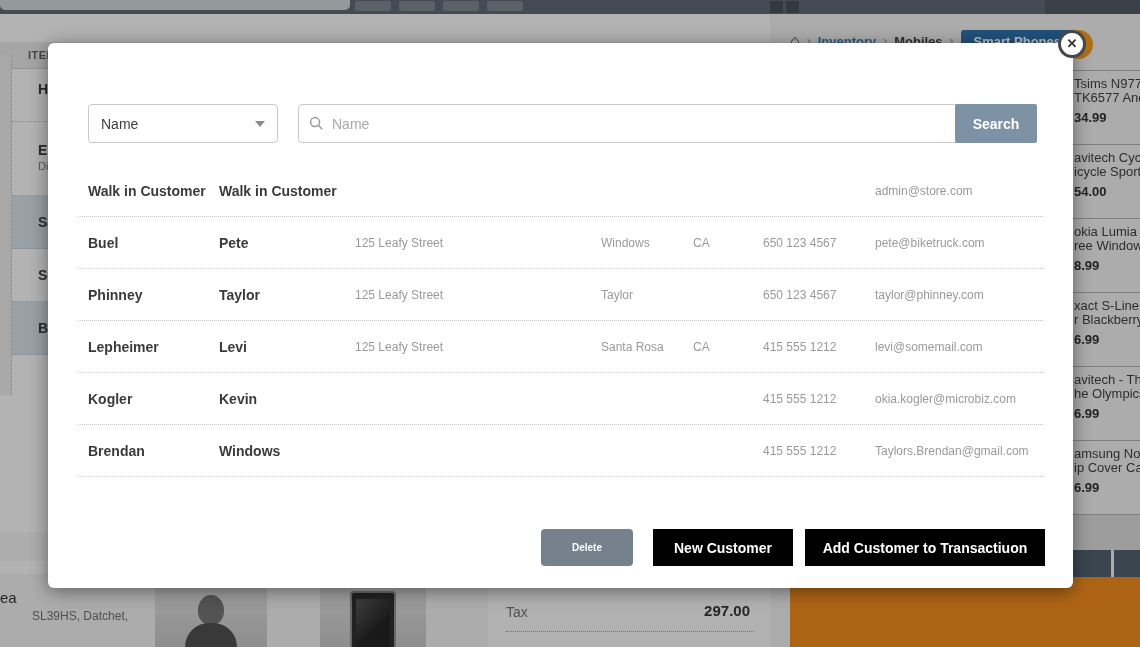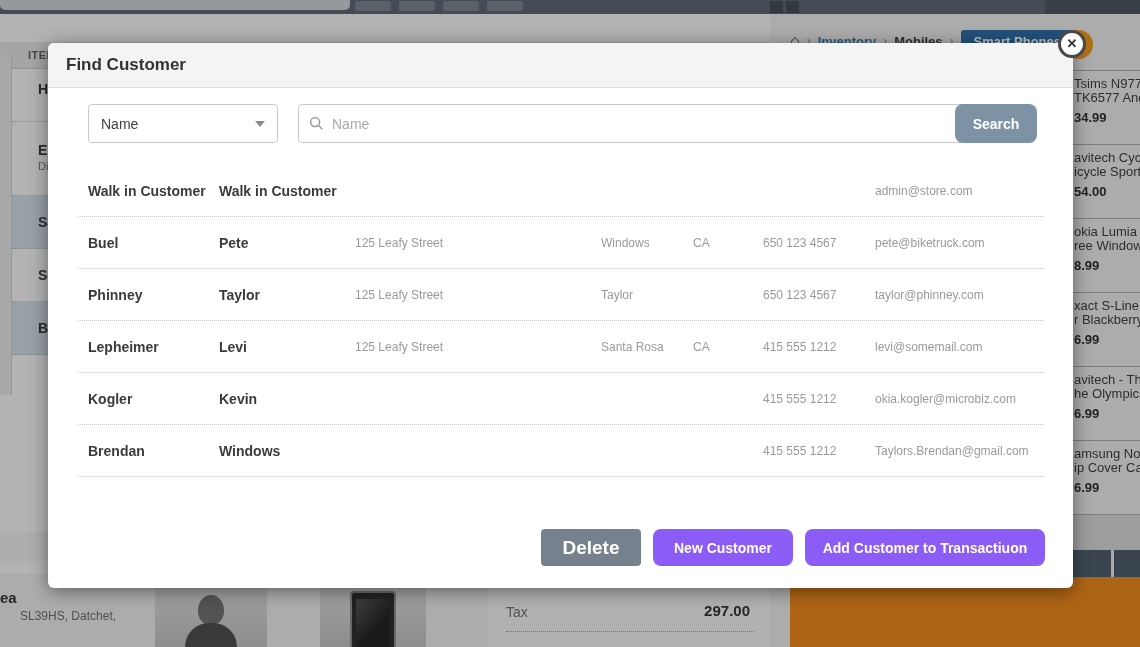--- a/index.html
+++ b/index.html
@@ -34,22 +34,22 @@
   .sb-item { position:absolute; left:0; width:200px; border-top:1px solid #a8a8a8; padding:6px 0 0 1px; }
   .sb-name { font-size:13px; color:#3d3d3d; line-height:14px; white-space:nowrap; }
   .sb-price { font-size:13px; font-weight:bold; color:#2f2f2f; margin-top:5px; white-space:nowrap; }
   .sb-strip { position:absolute; left:1073px; top:514px; width:67px; height:36px; background:#d2d2d2; border-top:1px solid #a8a8a8; }
   .sb-btn { position:absolute; top:550px; height:27px; background:#4e5d6b; }
   .orange-area { position:absolute; left:790px; top:577px; width:350px; height:70px; background:#e9861c; }
 
   .cust-tab { position:absolute; left:0; top:532px; width:112px; height:29px; background:#e7e7e7; border-radius:0 5px 5px 0; }
   .cust-tab span { position:absolute; right:16px; top:7px; font-size:14px; font-weight:bold; color:#4a4a4a; }
 
-  .tile-text-name { position:absolute; left:0; top:589px; font-size:15px; font-weight:bold; color:#333; }
-  .tile-text-sub { position:absolute; left:0; top:609px; font-size:12px; color:#6b6b6b;padding-left:20px; }
+  .tile-text-name { position:absolute; left:0; top:589px; font-size:15px; font-weight:normal; color:#333; }
+  .tile-text-sub { position:absolute; left:12px; top:609px; font-size:12px; color:#6b6b6b;padding-left:20px; }
   .tile-photo { position:absolute; top:587px; height:60px; overflow:hidden; background:linear-gradient(#d6d6d6,#bdbdbd); }
   .ph-head { position:absolute; left:50%; top:8px; transform:translateX(-50%); width:26px; height:30px; border-radius:50% 50% 46% 46%; background:#6f6f6f; }
   .ph-body { position:absolute; left:50%; top:36px; transform:translateX(-50%); width:52px; height:30px; border-radius:24px 24px 0 0; background:#4d4d4d; }
   .phone-shape { position:absolute; left:50%; top:4px; transform:translateX(-50%); width:46px; height:70px; background:#2e2e2e; border:2px solid #8d8d8d; border-radius:4px; }
   .phone-screen { position:absolute; left:4px; top:6px; right:4px; bottom:8px; background:linear-gradient(135deg,#555 0%,#222 60%); }
 
   .totals { position:absolute; left:488px; top:585px; width:282px; height:62px; background:#ececec; border-top:1px solid #bbb;text-align:center; }
   .tax-label { position:absolute; left:18px; top:18px; font-size:14px; color:#6f6f6f; }
   .tax-value { position:absolute; right:20px; top:16px; font-size:15px; font-weight:bold; color:#333; }
   .tax-dots { position:absolute; left:18px; right:16px; top:45px; border-bottom:1px dotted #9a9a9a; }
@@ -61,33 +61,33 @@
   .modal-title { font-size:17px; font-weight:bold; color:#333; }
   .modal-close { position:absolute; top:-13px; right:-13px; width:28px; height:28px; border-radius:50%; background:#fff; border:3px solid #474747; color:#333; font-size:13px; font-weight:bold; line-height:22px; text-align:center; cursor:pointer; z-index:22; }
 
   .field-select { position:absolute; left:40px; top:61px; width:190px; height:39px; border:1px solid #c9c9c9; border-radius:4px; background:#fff; display:flex; align-items:center; padding:0 12px; cursor:pointer; }
   .field-select .lbl { font-size:14px; color:#3f3f3f; flex:1; }
   .chev { width:0; height:0; border-left:5px solid transparent; border-right:5px solid transparent; border-top:6px solid #8a8a8a; }
   .search-wrap { position:absolute; left:250px; top:61px; width:687px; height:39px; border:1px solid #c9c9c9; border-radius:4px; background:#fff; display:flex; align-items:center; padding:0 10px; }
   .search-wrap svg { flex:0 0 auto; margin-right:8px; }
   .search-wrap input { border:0; outline:none; flex:1; font-size:14px; color:#444; font-family:inherit; background:transparent; }
   .search-wrap input::placeholder { color:#a9a9a9; }
-  .btn-search { position:absolute; left:907px; top:61px; width:82px; height:39px; background:#7d93a5; color:#fff; font-size:14px; font-weight:bold; border:0; border-radius:8px; cursor:pointer; }
+  .btn-search { position:absolute; left:907px; top:61px; width:82px; height:39px; background:#7d93a5; color:#fff; font-size:14px; font-weight:bold; border:0; border-radius:2px; cursor:pointer; }
 
   .cust-table { position:absolute; left:30px; top:122px; width:965px; }
   .cust-thead { display:grid; grid-template-columns:131px 136px 120px 126px 92px 70px 112px auto; background:#e7e7e7; height:30px; align-items:center; }
   .cust-thead div { font-size:11px; color:#8f8f8f; padding-left:10px; letter-spacing:.3px; }
   .cust-row { display:grid; grid-template-columns:131px 136px 120px 126px 92px 70px 112px auto; height:52px; align-items:center; border-bottom:1px dotted #c6c6c6; }
   .cust-row div { padding-left:10px; overflow:hidden; white-space:nowrap; }
   .cell-name { font-size:14px; font-weight:bold; color:#3b3b3b; }
   .cell-dim { font-size:12px; color:#9a9a9a; }
 
   .modal-footer { position:absolute; left:0; top:486px; width:100%; height:37px; }
-  .btn-delete { position:absolute; left:493px; width:100px; height:37px; background:#75828d; color:#fff; font-size:19px; font-weight:bold; border:0; border-radius:4px; cursor:pointer; }
-  .btn-orange { position:absolute; height:37px; background:#8b5cf6; color:#fff; font-size:14px; font-weight:bold; border:0; border-radius:8px; cursor:pointer; }
+  .btn-delete { position:absolute; left:493px; width:92px; height:37px; background:#75828d; color:#fff; font-size:10px; font-weight:bold; border:0; border-radius:4px; cursor:pointer; }
+  .btn-orange { position:absolute; height:37px; background:#000000; color:#fff; font-size:14px; font-weight:bold; border:0; border-radius:0; cursor:pointer; }
   .btn-new { left:605px; width:140px; }
   .btn-add { left:757px; width:240px; }
 </style>
 </head>
 <body>
 
 <div class="stage">
 
   <div class="left-panel">
     <div class="txn-header">
@@ -196,23 +196,20 @@
 
   <div class="totals">
     <span class="tax-label">Tax</span>
     <span class="tax-value">297.00</span>
     <div class="tax-dots"></div>
   </div>
 
   <div class="overlay"></div>
 
   <div class="modal">
-    <div class="modal-header">
-      <span class="modal-title">Find Customer</span>
-    </div>
     <button class="modal-close">✕</button>
 
     <div class="field-select">
       <span class="lbl">Name</span>
       <span class="chev"></span>
     </div>
 
     <div class="search-wrap">
       <svg width="15" height="15" viewBox="0 0 16 16">
         <circle cx="6.5" cy="6.5" r="4.8" fill="none" stroke="#9a9a9a" stroke-width="1.6"></circle>

